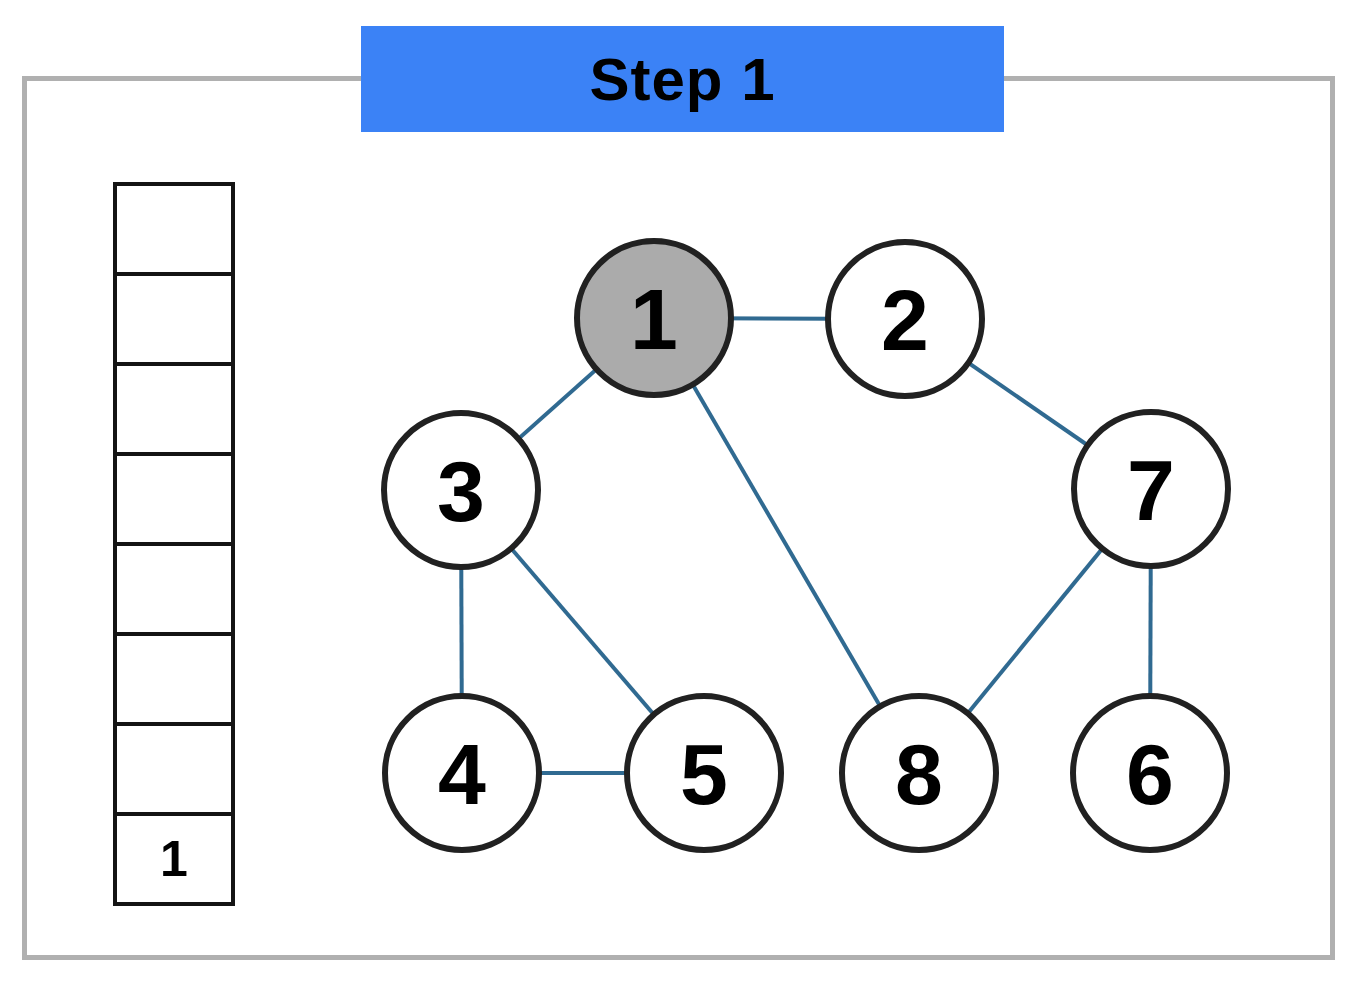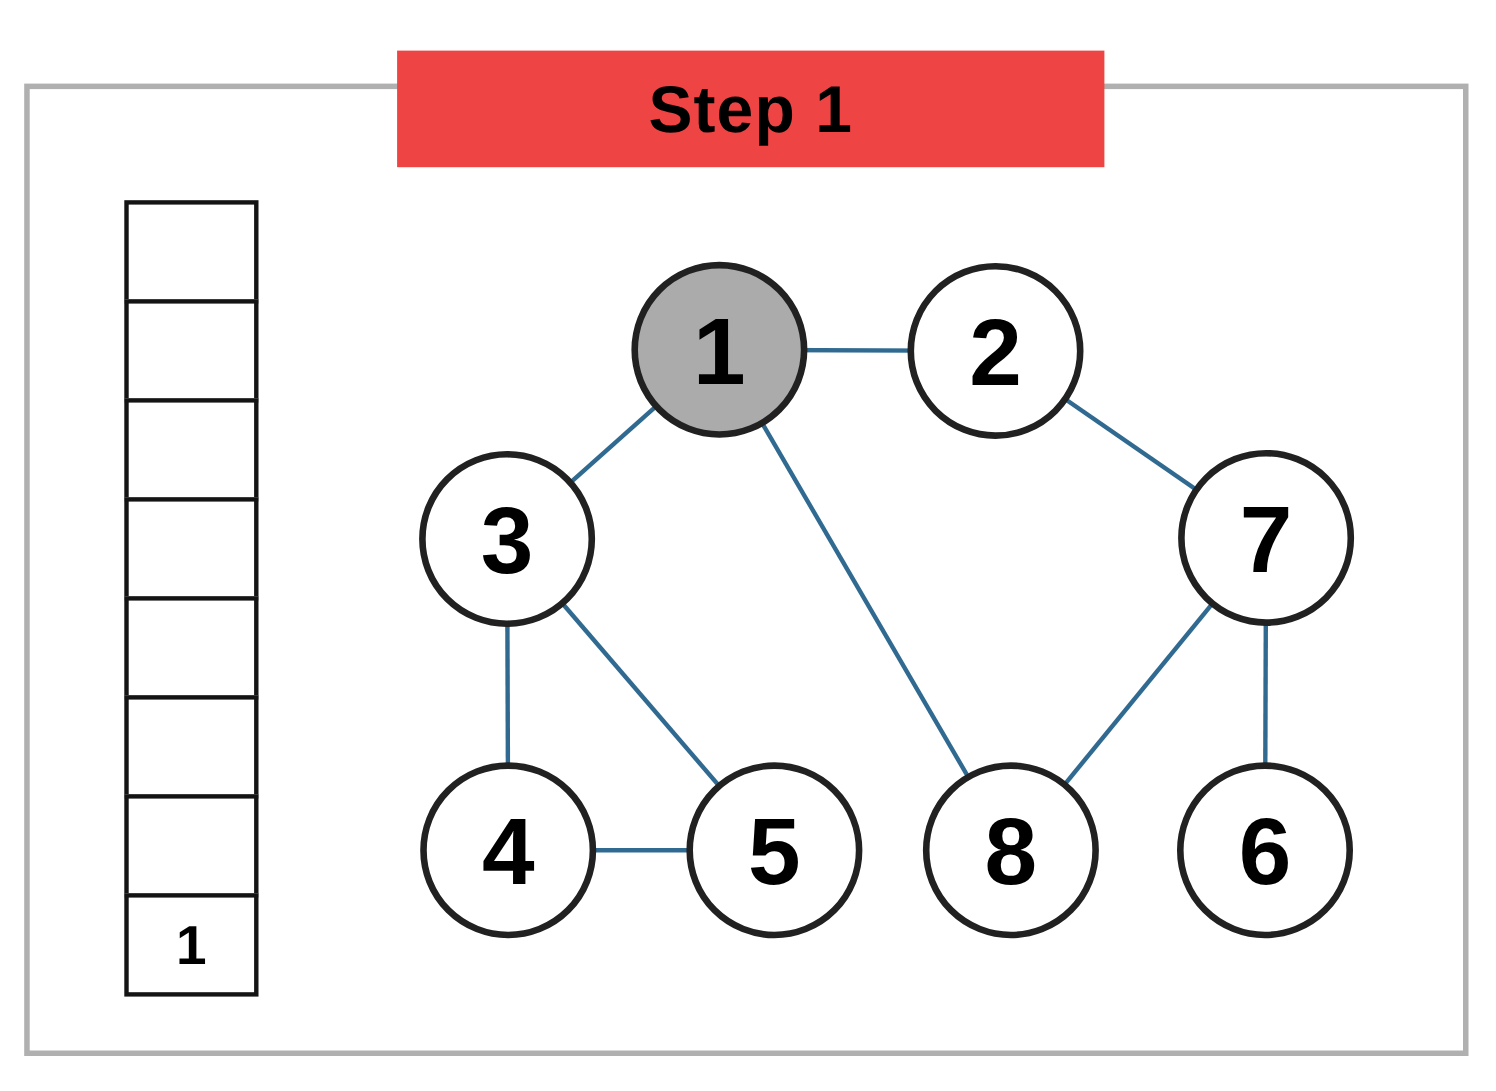--- a/index.html
+++ b/index.html
@@ -82,21 +82,21 @@
     fill: #000000;
   }
 </style>
 </head>
 <body>
 
 <div class="page">
 
   <div class="outer-frame" style="border-color: rgb(176, 176, 176);"></div>
 
-  <div class="title-bar" style="background: #ef4444; margin-top: 20px;">
+  <div class="title-bar" style="background: #3b82f6;">
     <span class="title-text">Step 1</span>
   </div>
 
   <div class="stack" id="stack">
       <div class="stack-cell" style="border-color: rgb(20, 20, 20);">
         <span></span>
       </div>
       <div class="stack-cell" style="border-color: rgb(20, 20, 20);">
         <span></span>
       </div>

